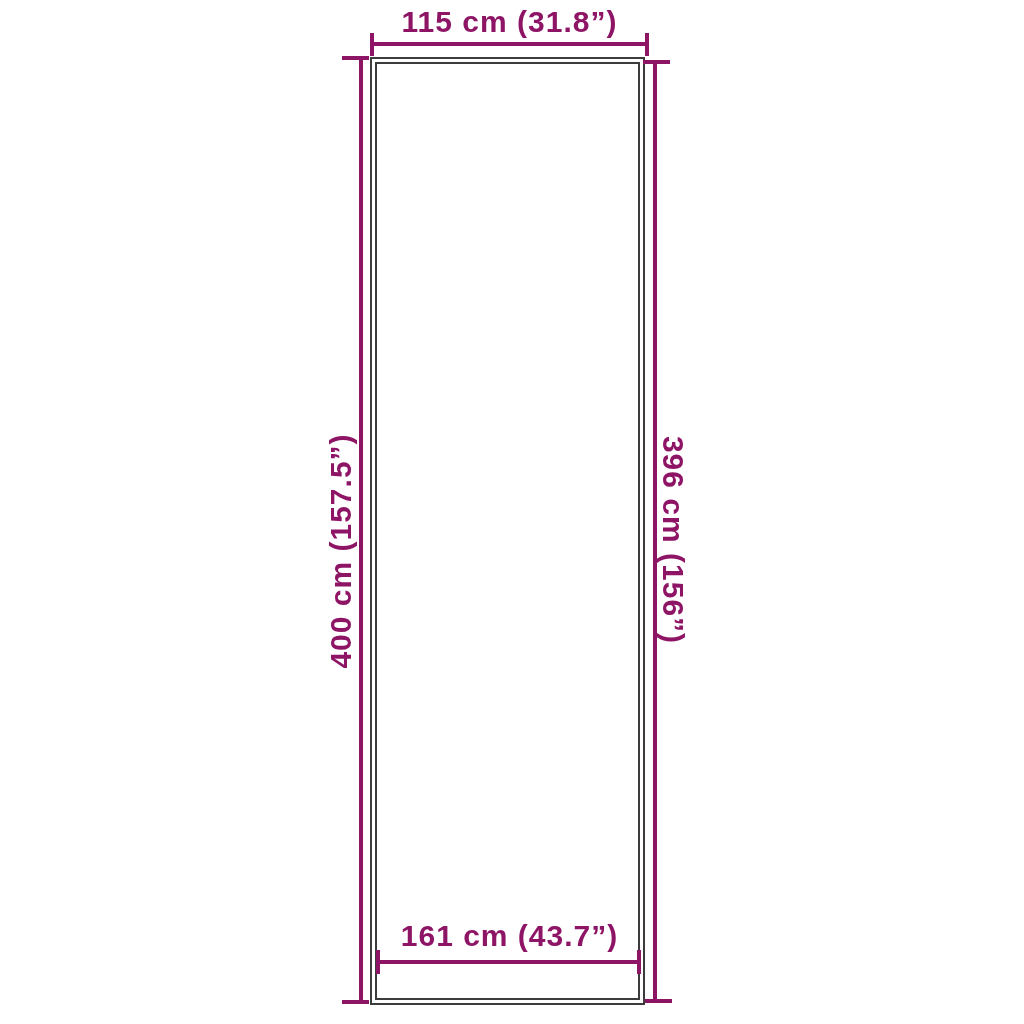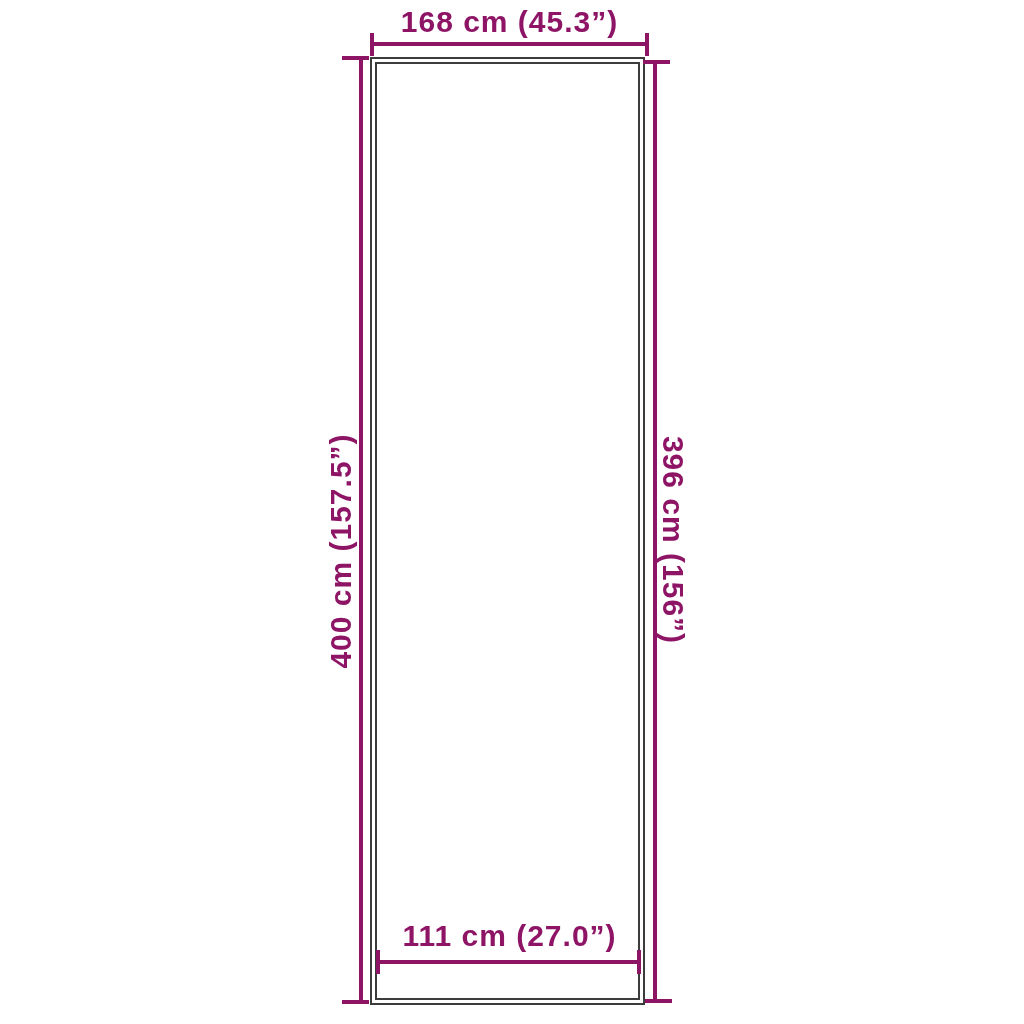--- a/index.html
+++ b/index.html
@@ -87,26 +87,26 @@
 
 <div id="canvas">
 
   <div id="mat-outer">
     <div id="mat-inner"></div>
   </div>
 
   <div class="dim-line" id="dim-top-line"></div>
   <div class="tick" id="tick-top-left"></div>
   <div class="tick" id="tick-top-right"></div>
-  <div class="dim-label" id="dim-top-label">168 cm (45.3”)</div>
+  <div class="dim-label" id="dim-top-label">115 cm (31.8”)</div>
 
   <div class="dim-line" id="dim-bottom-line"></div>
   <div class="tick" id="tick-bottom-left"></div>
   <div class="tick" id="tick-bottom-right"></div>
-  <div class="dim-label" id="dim-bottom-label">111 cm (27.0”)</div>
+  <div class="dim-label" id="dim-bottom-label">161 cm (43.7”)</div>
 
   <div class="dim-line" id="dim-left-line"></div>
   <div class="tick" id="tick-left-top"></div>
   <div class="tick" id="tick-left-bottom"></div>
   <div class="dim-label" id="dim-left-label">400 cm (157.5”)</div>
 
   <div class="dim-line" id="dim-right-line"></div>
   <div class="tick" id="tick-right-top"></div>
   <div class="tick" id="tick-right-bottom"></div>
   <div class="dim-label" id="dim-right-label">396 cm (156”)</div>

